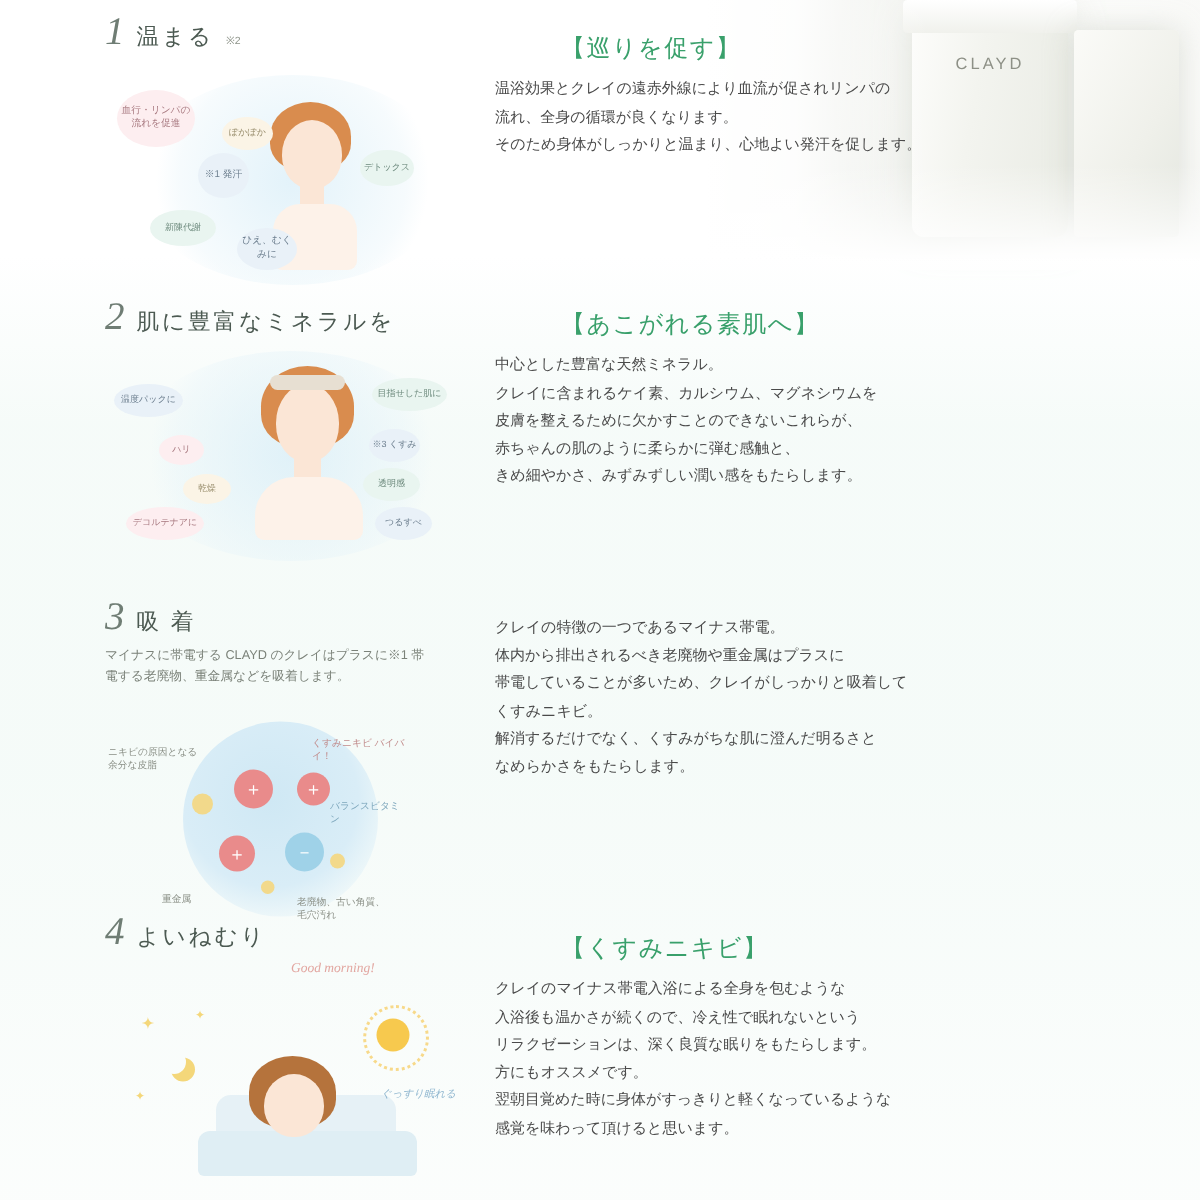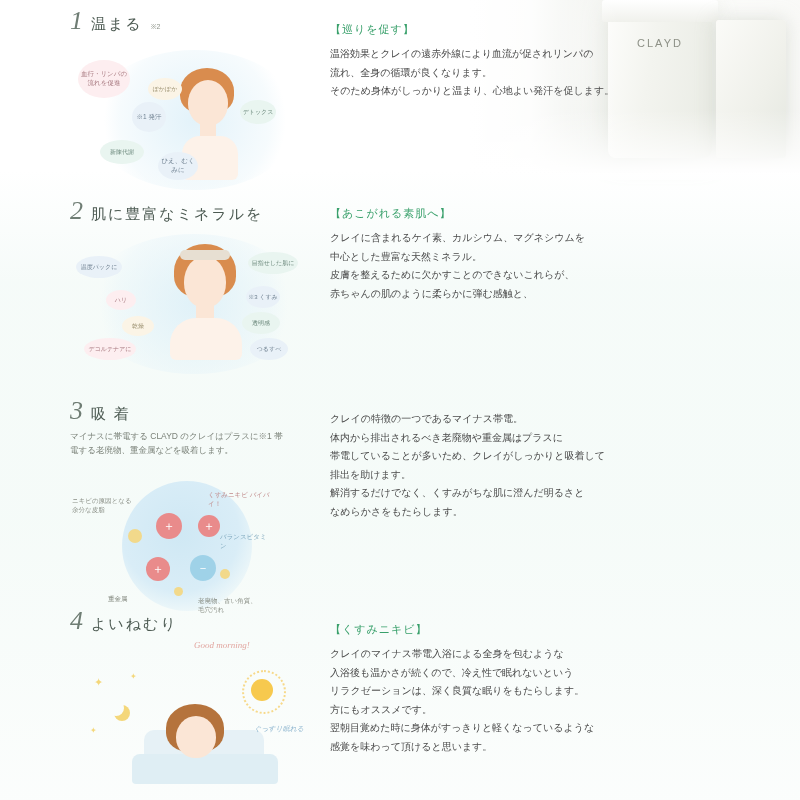--- a/index.html
+++ b/index.html
@@ -146,24 +146,25 @@
   }
   .sub-note {
     margin-top: 6px;
     font-size: 8.5px;
     line-height: 1.6;
     color: #7b8279;
     width: 215px;
   }
 
   .r-title {
-    font-size: 11px;
+    font-size: 16px;
     color: #39a06b;
     letter-spacing: 1px;
     margin-bottom: 8px;
+    margin-left: 44px;
   }
   .r-body {
     font-size: 10px;
     line-height: 1.85;
     color: #4a4a4a;
   }
   .r-body div { white-space: nowrap; }
 
   
   .illus {
@@ -352,24 +353,25 @@
         <div class="bubble cream" style="left:52px;top:82px;width:32px;height:20px;font-size:6px;">乾燥</div>
         <div class="bubble mint" style="left:172px;top:78px;width:38px;height:22px;font-size:6px;">透明感</div>
         <div class="bubble pink" style="left:14px;top:104px;width:52px;height:22px;font-size:6px;">デコルテナアに</div>
         <div class="bubble sky" style="left:180px;top:104px;width:38px;height:22px;font-size:6px;">つるすべ</div>
       </div>
     </div>
 
     <div class="right-col" style="top:16px;">
       <div class="r-title">【あこがれる素肌へ】</div>
       <div class="r-body">
+        <div>中心とした豊富な天然ミネラル。</div>
         <div>クレイに含まれるケイ素、カルシウム、マグネシウムを</div>
-        <div>中心とした豊富な天然ミネラル。</div>
         <div>皮膚を整えるために欠かすことのできないこれらが、</div>
         <div>赤ちゃんの肌のように柔らかに弾む感触と、</div>
+        <div>きめ細やかさ、みずみずしい潤い感をもたらします。</div>
       </div>
     </div>
   </div>
 
   <div class="section sec3">
     <div class="left-col" style="top:8px;">
       <div class="head-line">
         <span class="num">3</span>
         <span class="head-title">吸 着</span>
       </div>
@@ -393,21 +395,21 @@
         <div class="tag" style="left:38px;top:124px;">重金属</div>
         <div class="tag" style="left:128px;top:126px;width:64px;white-space:normal;">老廃物、古い角質、毛穴汚れ</div>
       </div>
     </div>
 
     <div class="right-col" style="top:20px;">
       <div class="r-body">
         <div>クレイの特徴の一つであるマイナス帯電。</div>
         <div>体内から排出されるべき老廃物や重金属はプラスに</div>
         <div>帯電していることが多いため、クレイがしっかりと吸着して</div>
-        <div>排出を助けます。</div>
+        <div>くすみニキビ。</div>
         <div>解消するだけでなく、くすみがちな肌に澄んだ明るさと</div>
         <div>なめらかさをもたらします。</div>
       </div>
     </div>
   </div>
 
   <div class="section sec4">
     <div class="left-col" style="top:8px;">
       <div class="head-line">
         <span class="num">4</span>

